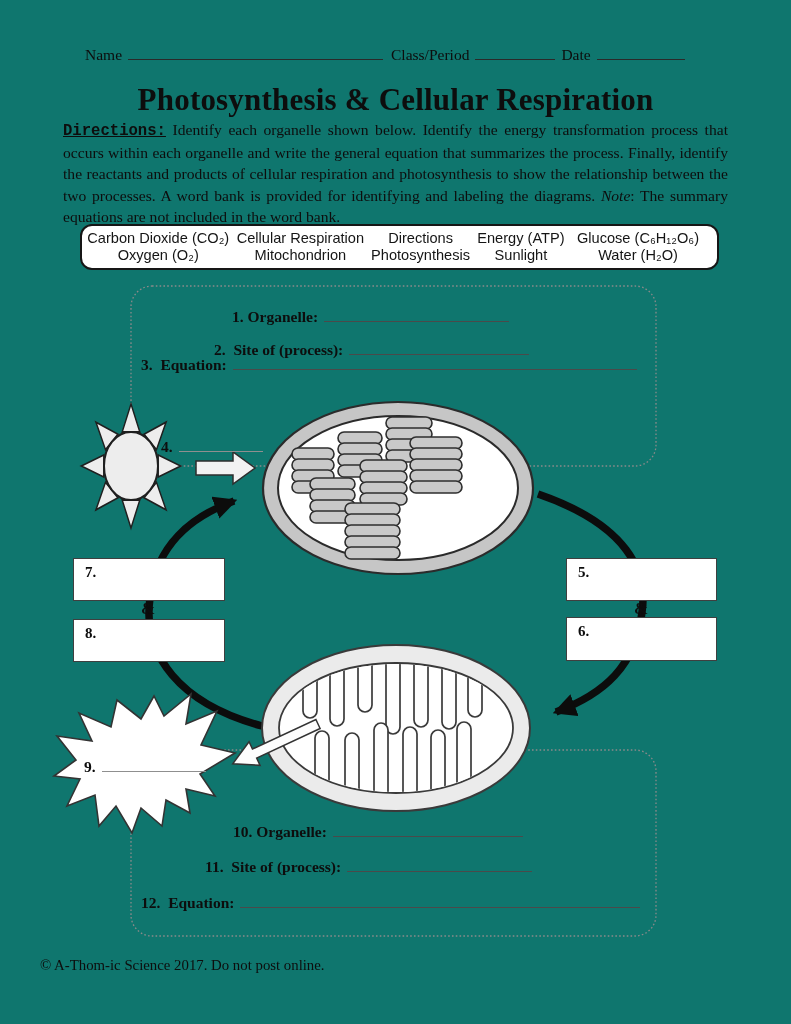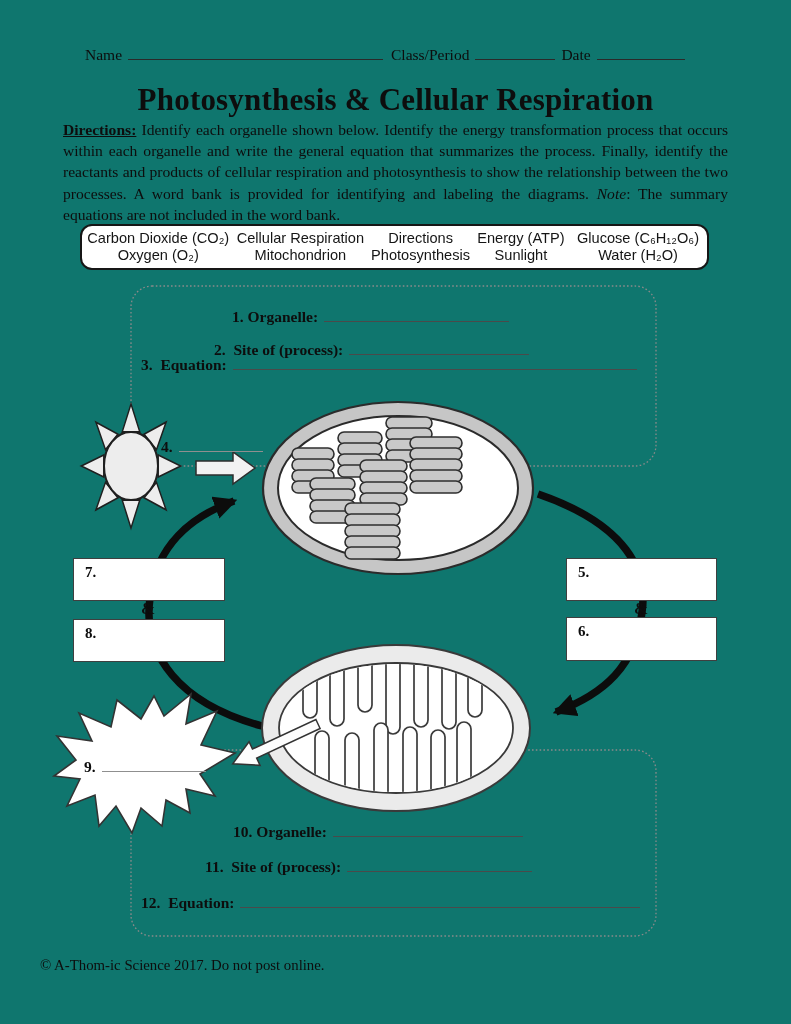--- a/index.html
+++ b/index.html
@@ -4,23 +4,23 @@
 <style>
   html,body{margin:0;padding:0;background:#fff;}
   #page{position:relative;width:791px;height:1024px;background:#0f766e;overflow:hidden;
         font-family:"Liberation Serif","DejaVu Serif",serif;color:#0d0d0d;}
   #diagram-svg{position:absolute;left:0;top:0;z-index:1;}
   .txt{position:absolute;z-index:2;}
   .hdr{font-size:15.5px;white-space:pre;}
   .hline{display:inline-block;border-bottom:1.3px solid #2a2a2a;height:15px;vertical-align:baseline;}
   #title{left:0;top:82px;width:100%;text-align:center;font-size:31px;font-weight:bold;letter-spacing:.2px;}
   #directions{left:63px;top:119px;width:665px;font-size:15.6px;line-height:1.36;text-align:justify;}
-  #directions .dirlab{font-weight:bold;text-decoration:underline;}
+  #directions .dirlab{font-weight:bold;text-decoration:underline;font-family:Liberation Mono, monospace;}
   #wordbank{left:80px;top:224px;width:623px;border:2.6px solid #161616;border-radius:12px;
-            padding:4px 0 5px 2px;display:grid;grid-template-columns:1.42fr 1.3fr 1fr .92fr 1.32fr;
+            padding:4px 10px 5px 2px;display:grid;grid-template-columns:1.42fr 1.3fr 1fr .92fr 1.32fr;
             row-gap:1px;font-family:"Liberation Sans","DejaVu Sans",sans-serif;
             font-size:14.6px;color:#151515;text-align:center;background:#fff;z-index:2;}
   .wb-cell{white-space:nowrap;align-self:center;}
   .item{white-space:pre;font-weight:bold;font-size:15.5px;}
   .blank{display:inline-block;border-bottom:1.5px solid #4a4a4a;height:15px;margin-left:6px;vertical-align:baseline;}
   .blank.gray{border-bottom-color:#8f8f8f;}
   .ansbox{position:absolute;z-index:2;background:#fff;border:1.6px solid #3f3f3f;
           font-weight:bold;font-size:15px;padding:5px 0 0 11px;box-sizing:border-box;}
   .amp{position:absolute;z-index:2;font-weight:bold;font-size:17px;width:22px;text-align:center;}
   #footer{left:40px;top:957px;font-size:14.8px;text-align:right;}

